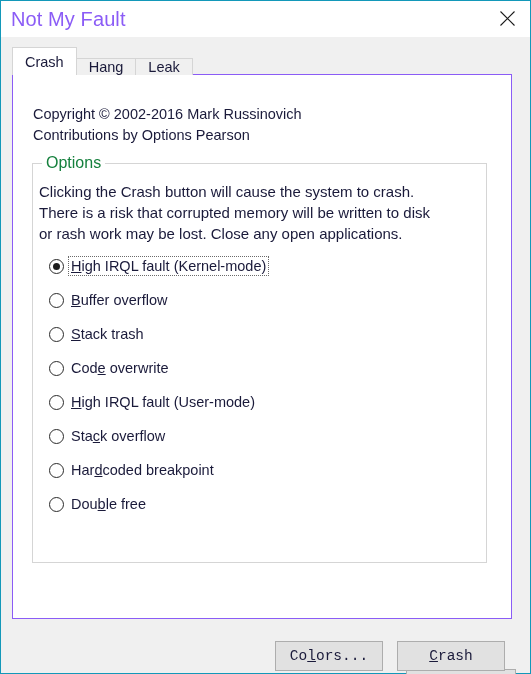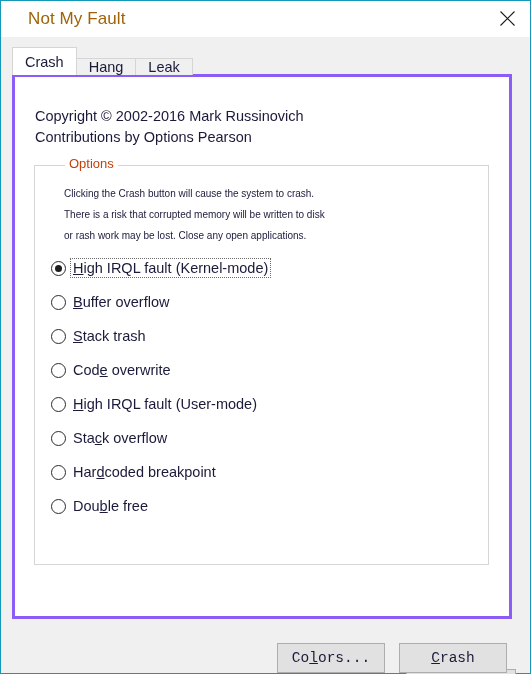--- a/index.html
+++ b/index.html
@@ -29,23 +29,23 @@
   #titlebar {
     position: absolute;
     left: 0; top: 0;
     right: 0;
     height: 36px;
     background: #ffffff;
     display: flex;
     align-items: center;
   }
   #window-title {
-    margin-left: 27px;
-    font-size: 17px;
-    color: #a16207;
+    margin-left: 10px;
+    font-size: 20px;
+    color: #8b5cf6;
     letter-spacing: 0.1px;
     white-space: nowrap;
   }
   #close-button {
     position: absolute;
     right: 0; top: 0;
     width: 45px;
     height: 35px;
     display: flex;
     align-items: center;
@@ -98,21 +98,21 @@
 
   
   #tabpanel {
     position: absolute;
     left: 11px;
     top: 37px;
     width: 500px;
     height: 545px;
     box-sizing: border-box;
     background: #ffffff;
-    border: 3px solid #8b5cf6;
+    border: 1px solid #8b5cf6;
     z-index: 2;
   }
 
   
   #copyright {
     position: absolute;
     left: 20px;
     top: 29px;
     font-size: 14.5px;
     line-height: 21px;
@@ -129,30 +129,29 @@
     height: 400px;
     box-sizing: border-box;
     border: 1px solid #d5d5d5;
   }
   #options-legend {
     position: absolute;
     left: 9px;
     top: -10px;
     background: #ffffff;
     padding: 0 4px;
-    font-size: 13px;
-    color: #c2410c;
-    white-space: nowrap;
-    margin-left: 21px;
+    font-size: 16px;
+    color: #15803d;
+    white-space: nowrap;
   }
   #options-desc {
     position: absolute;
-    left: 29px;
+    left: 6px;
     top: 17px;
-    font-size: 10px;
+    font-size: 15px;
     line-height: 21px;
     color: #1a1a3a;
     white-space: nowrap;
   }
 
   
   #radio-list {
     position: absolute;
     left: 16px;
     top: 85px;

